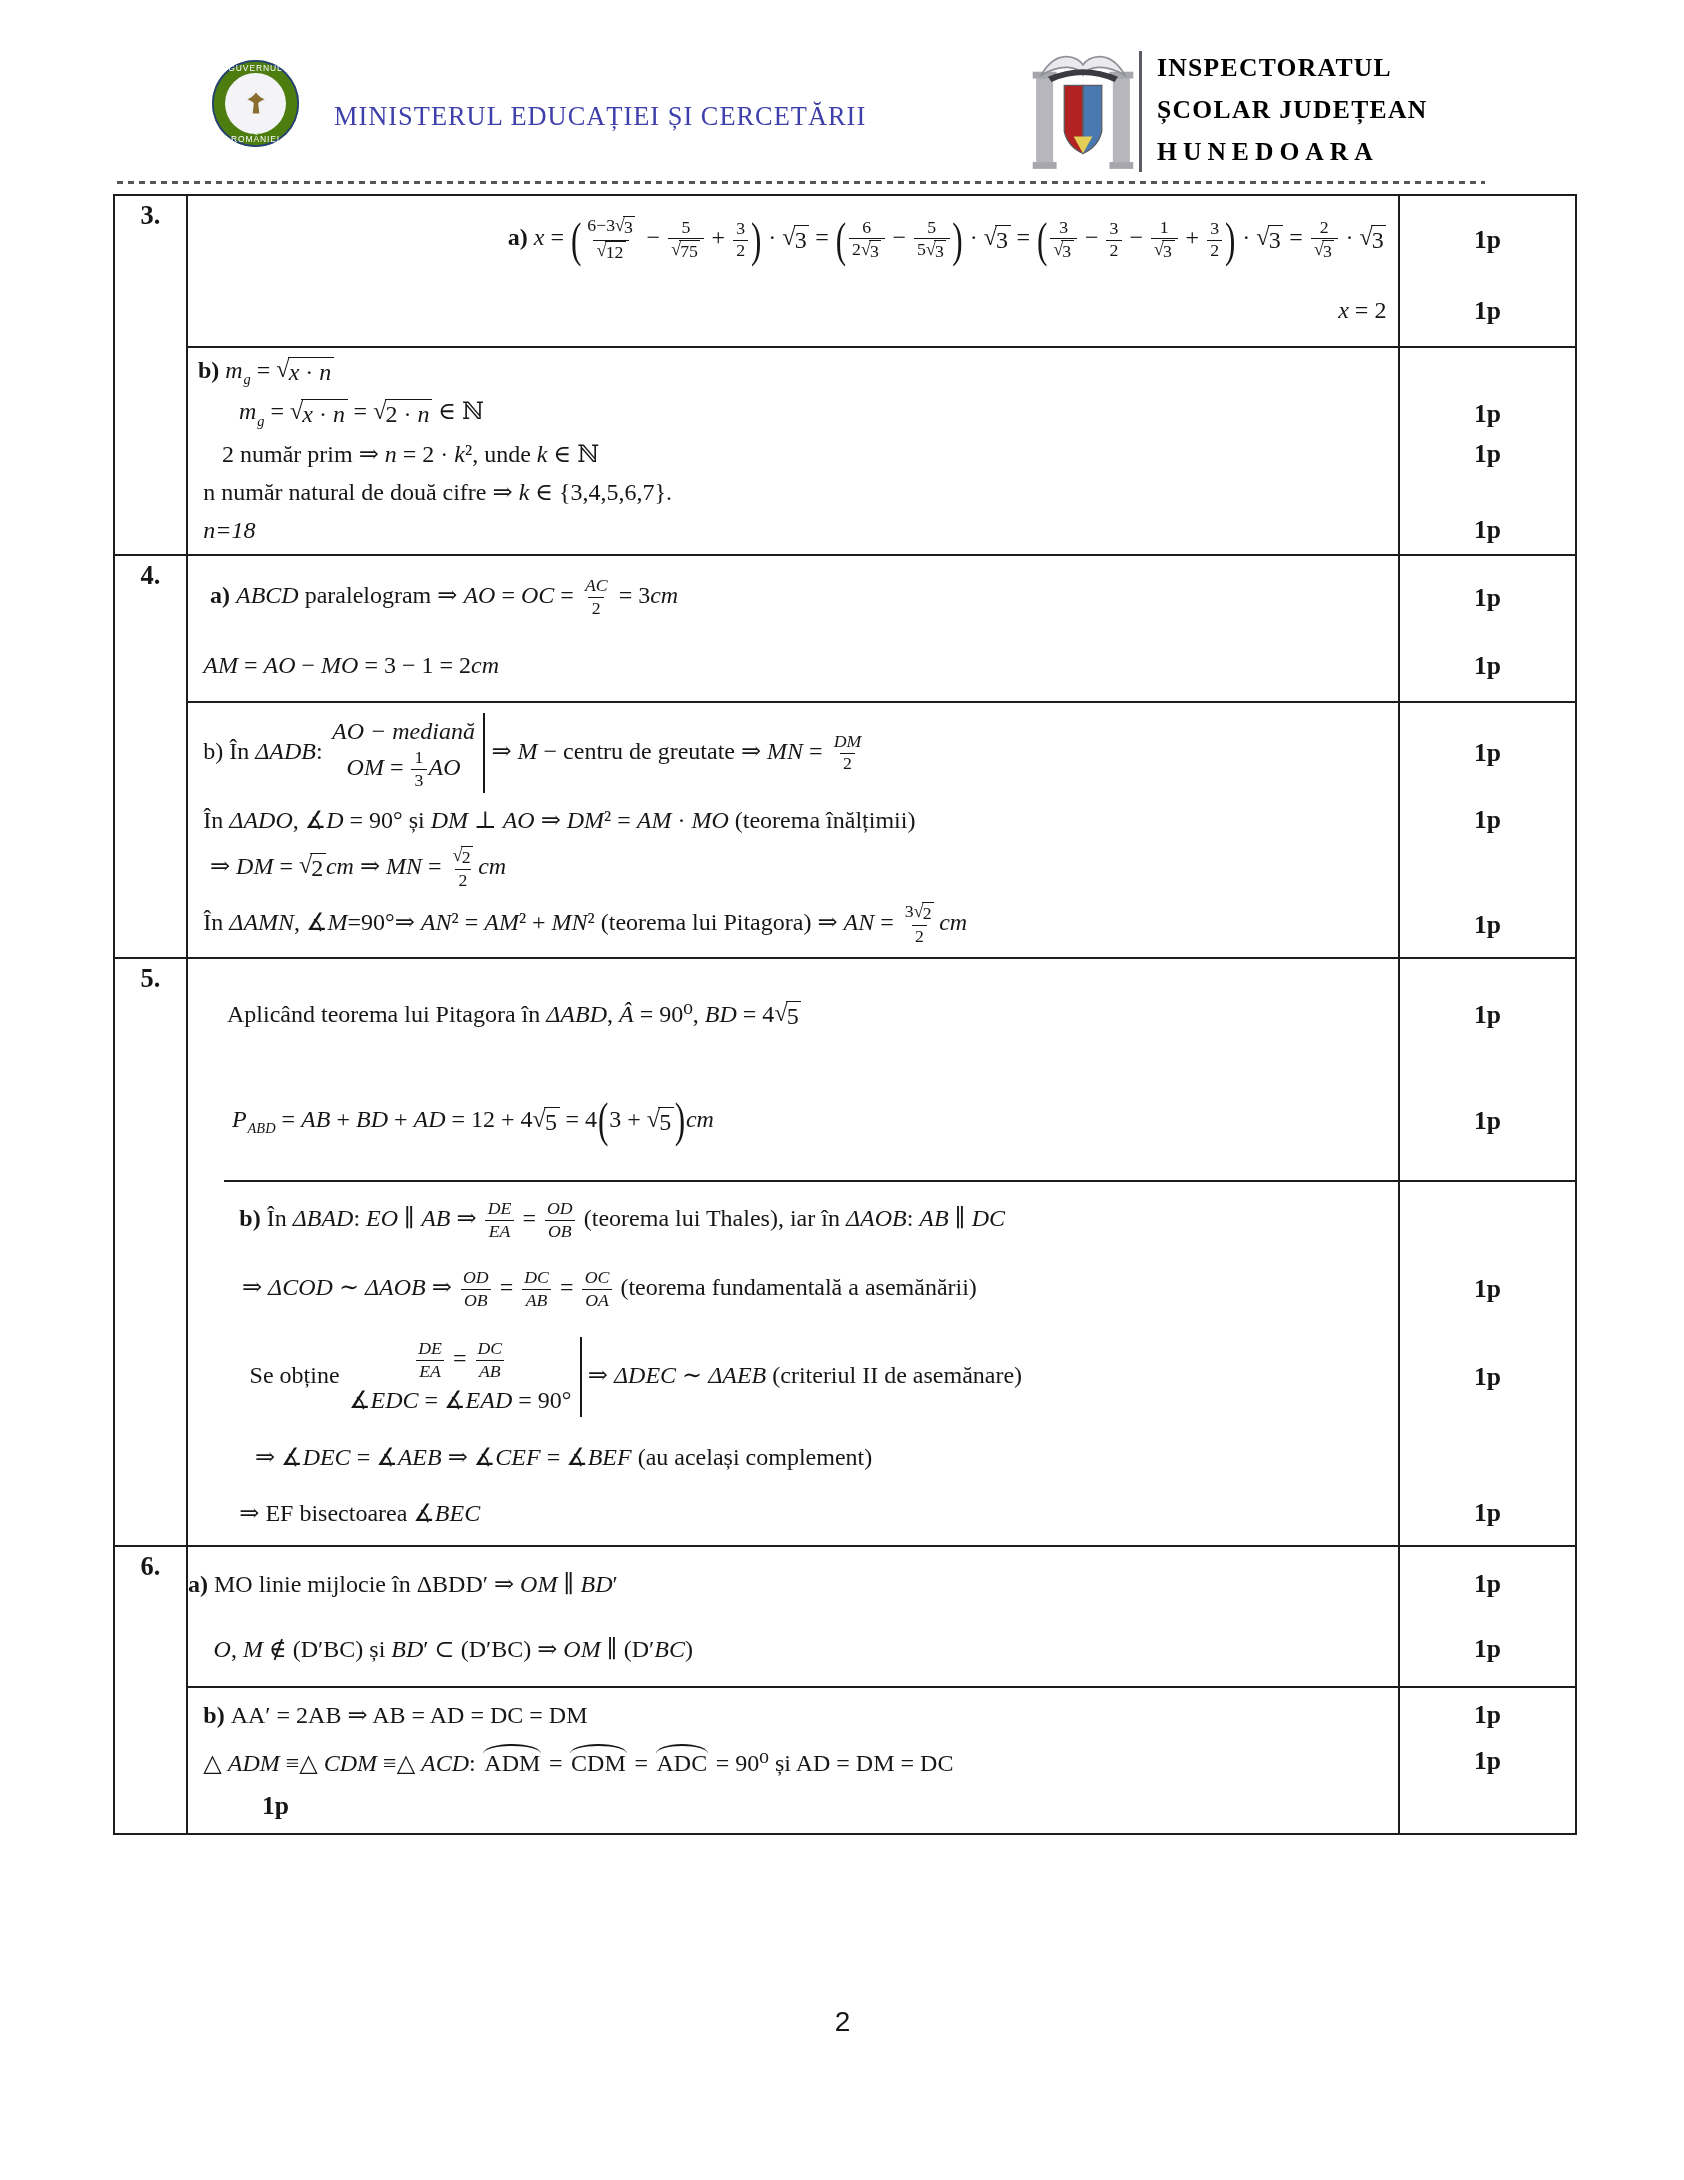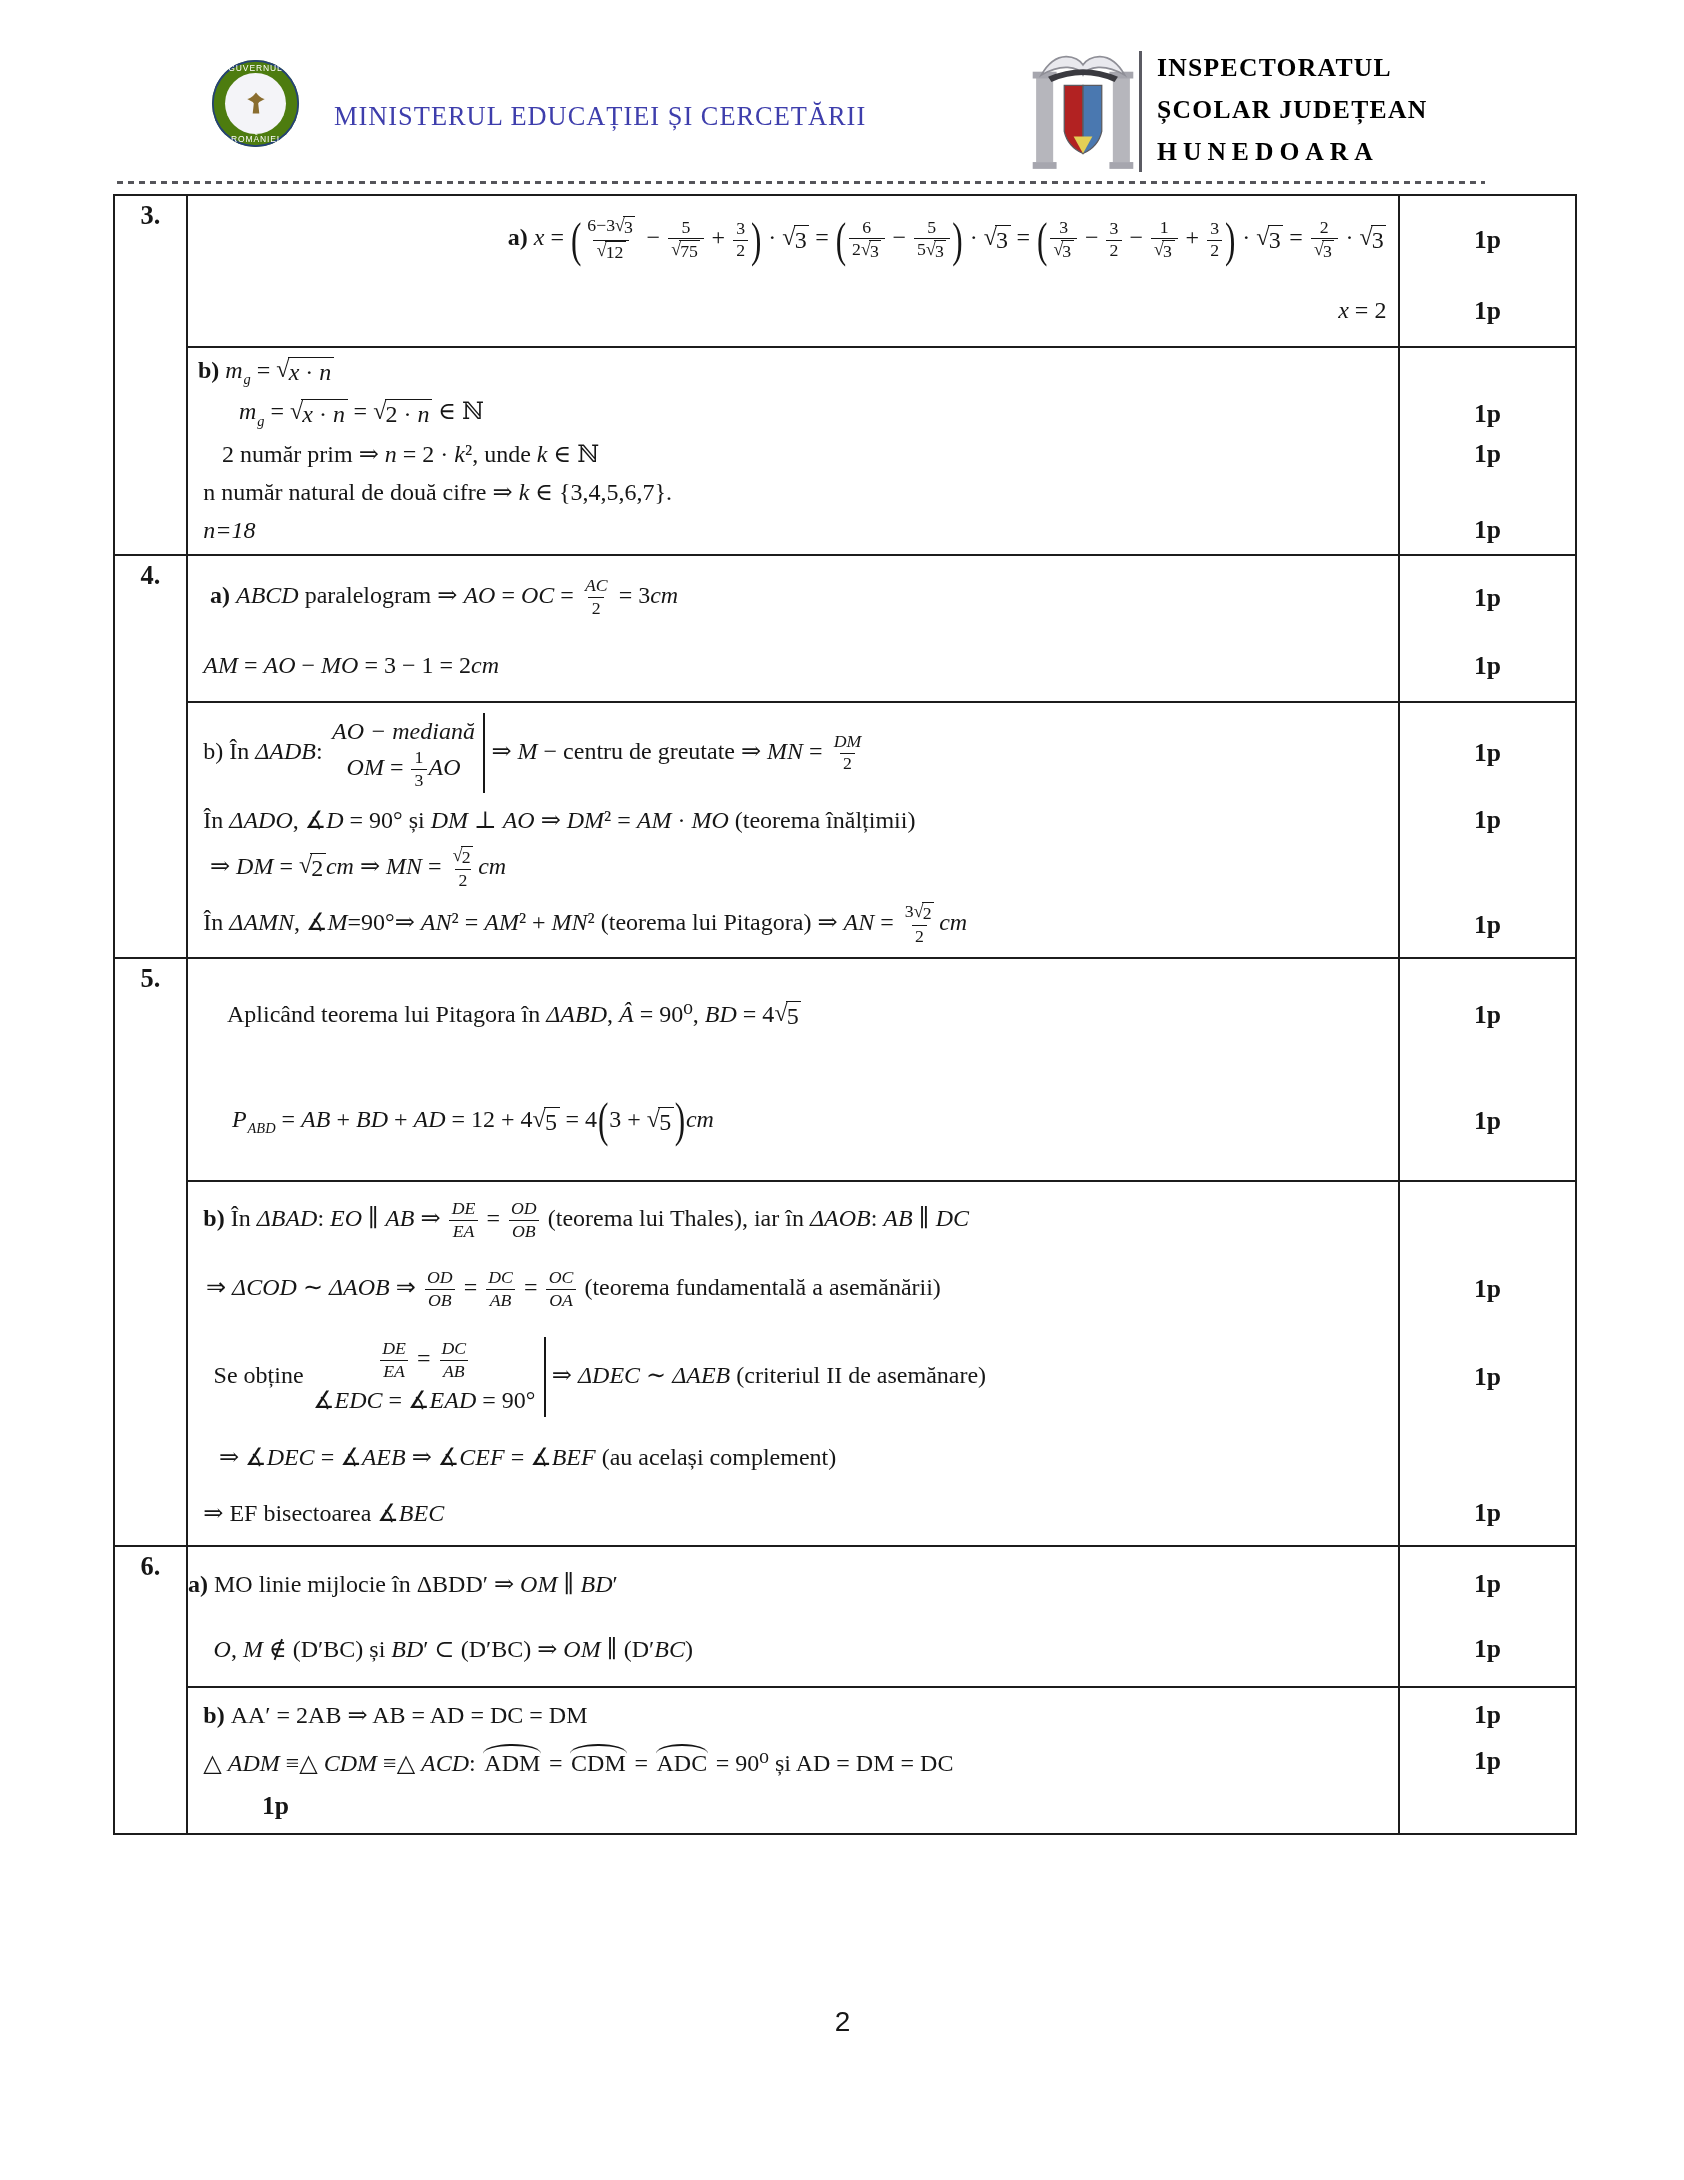--- a/index.html
+++ b/index.html
@@ -287,33 +287,33 @@
                 <span class="rs">√</span>
                 <span class="rc"><span class="rm">5</span></span>
               </span><span class="rm"> = 4</span><span class="bp">(</span><span class="rm">3 + </span><span class="q">
                 <span class="rs">√</span>
                 <span class="rc"><span class="rm">5</span></span>
               </span><span class="bp">)</span><span class="it">cm</span></div>
             <div class="lpoints"><span>1p</span></div>
           </div>
           <div class="vline"></div>
         </div>
-        <div class="subrow" style="min-height: 365px;">
+        <div class="subrow" style="min-height: 365px; margin-left: 36px;">
           <div class="line">
             <div class="lcontent" style="padding-left: 15.3px;"><span class="bd">b) </span><span class="rm">În </span><span class="it">ΔBAD</span><span class="rm">: </span><span class="it">EO</span><span class="rm"> ∥ </span><span class="it">AB</span><span class="rm"> ⇒ </span><span class="fr">
                 <span class="num"><span class="it">DE</span></span>
                 <span class="den"><span class="it">EA</span></span>
               </span><span class="rm"> = </span><span class="fr">
                 <span class="num"><span class="it">OD</span></span>
                 <span class="den"><span class="it">OB</span></span>
               </span><span class="rm"> (teorema lui Thales), iar în </span><span class="it">ΔAOB</span><span class="rm">: </span><span class="it">AB</span><span class="rm"> ∥ </span><span class="it">DC</span></div>
             <div class="lpoints"></div>
           </div>
           <div class="line">
-            <div class="lcontent" style="padding-left: 18px; font-family: Liberation Serif, serif;"><span class="rm">⇒ </span><span class="it">ΔCOD</span><span class="rm"> ∼ </span><span class="it">ΔAOB</span><span class="rm"> ⇒ </span><span class="fr">
+            <div class="lcontent" style="padding-left: 18px;"><span class="rm">⇒ </span><span class="it">ΔCOD</span><span class="rm"> ∼ </span><span class="it">ΔAOB</span><span class="rm"> ⇒ </span><span class="fr">
                 <span class="num"><span class="it">OD</span></span>
                 <span class="den"><span class="it">OB</span></span>
               </span><span class="rm"> = </span><span class="fr">
                 <span class="num"><span class="it">DC</span></span>
                 <span class="den"><span class="it">AB</span></span>
               </span><span class="rm"> = </span><span class="fr">
                 <span class="num"><span class="it">OC</span></span>
                 <span class="den"><span class="it">OA</span></span>
               </span><span class="rm"> (teorema fundamentală a asemănării)</span></div>
             <div class="lpoints"><span>1p</span></div>

